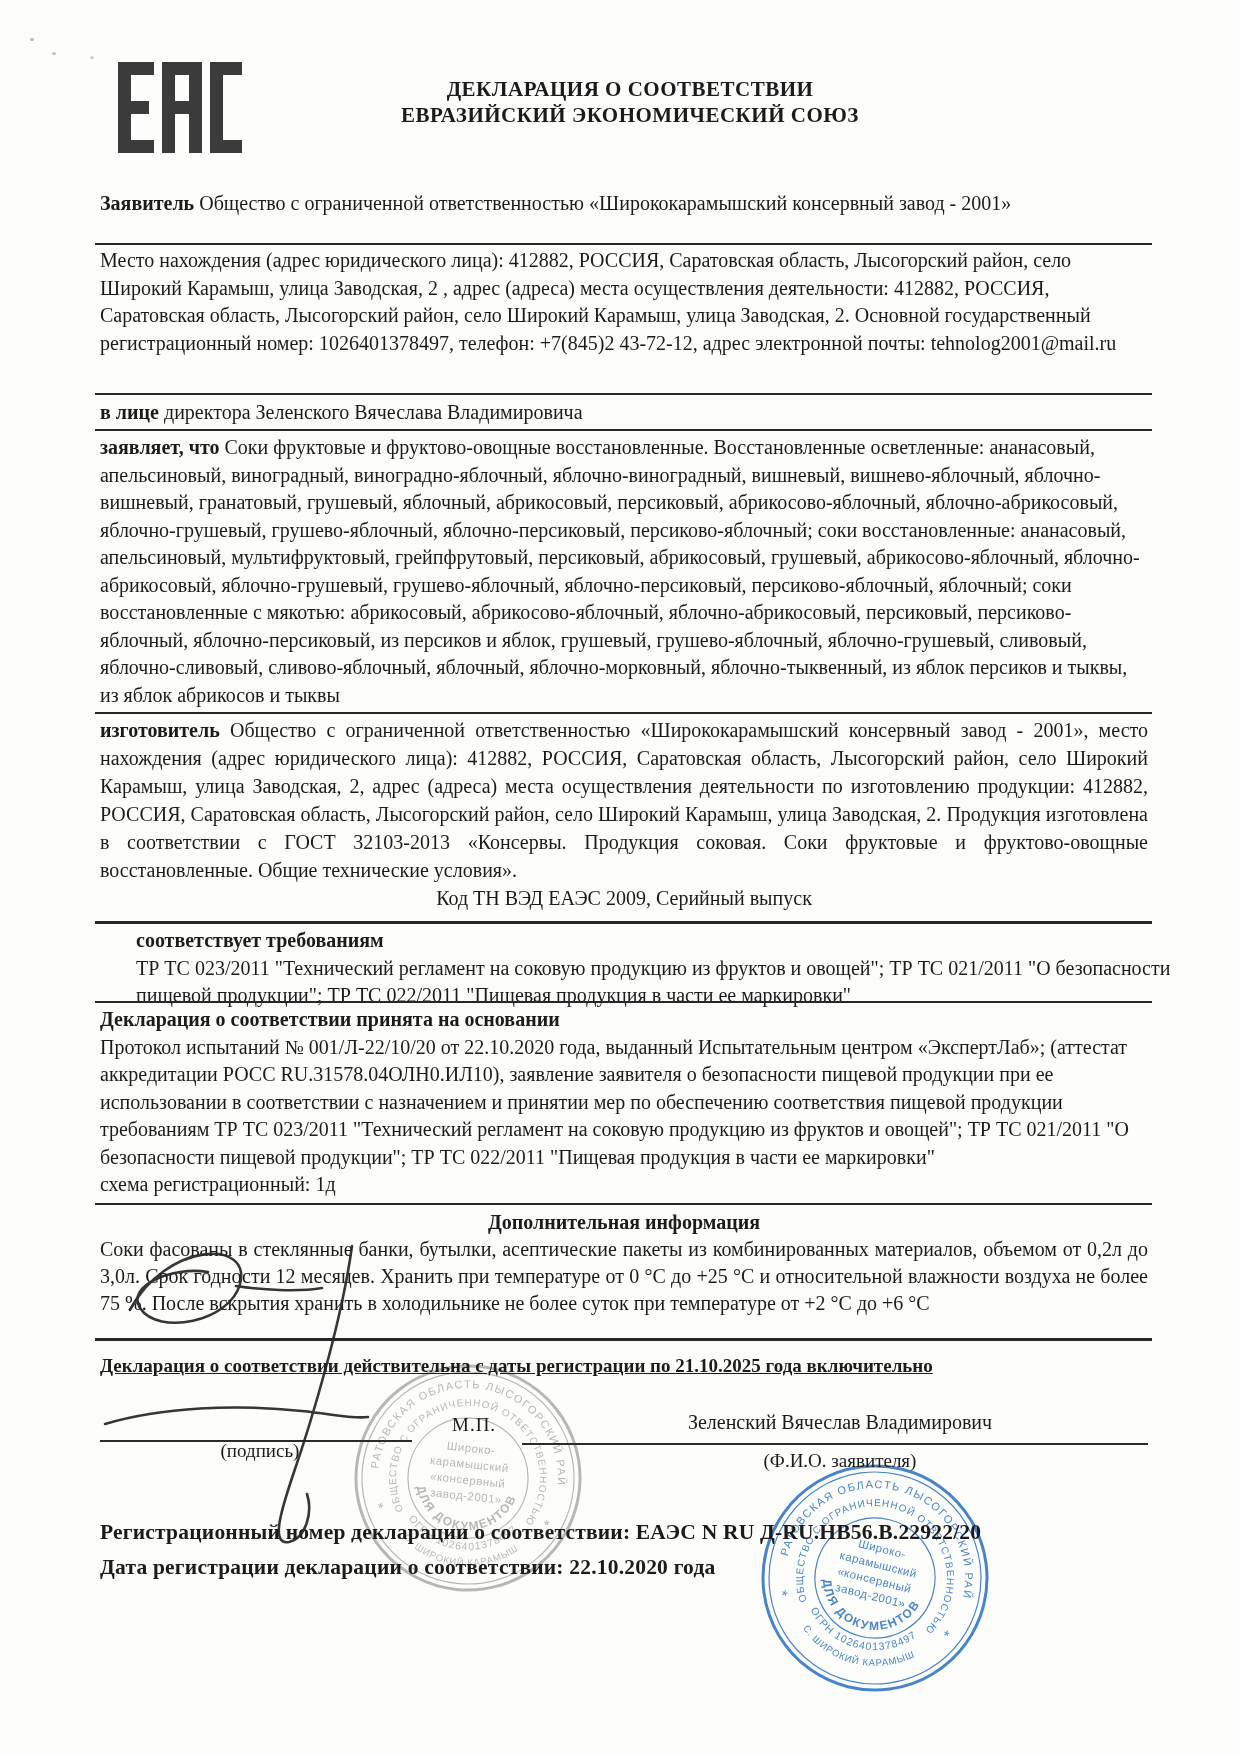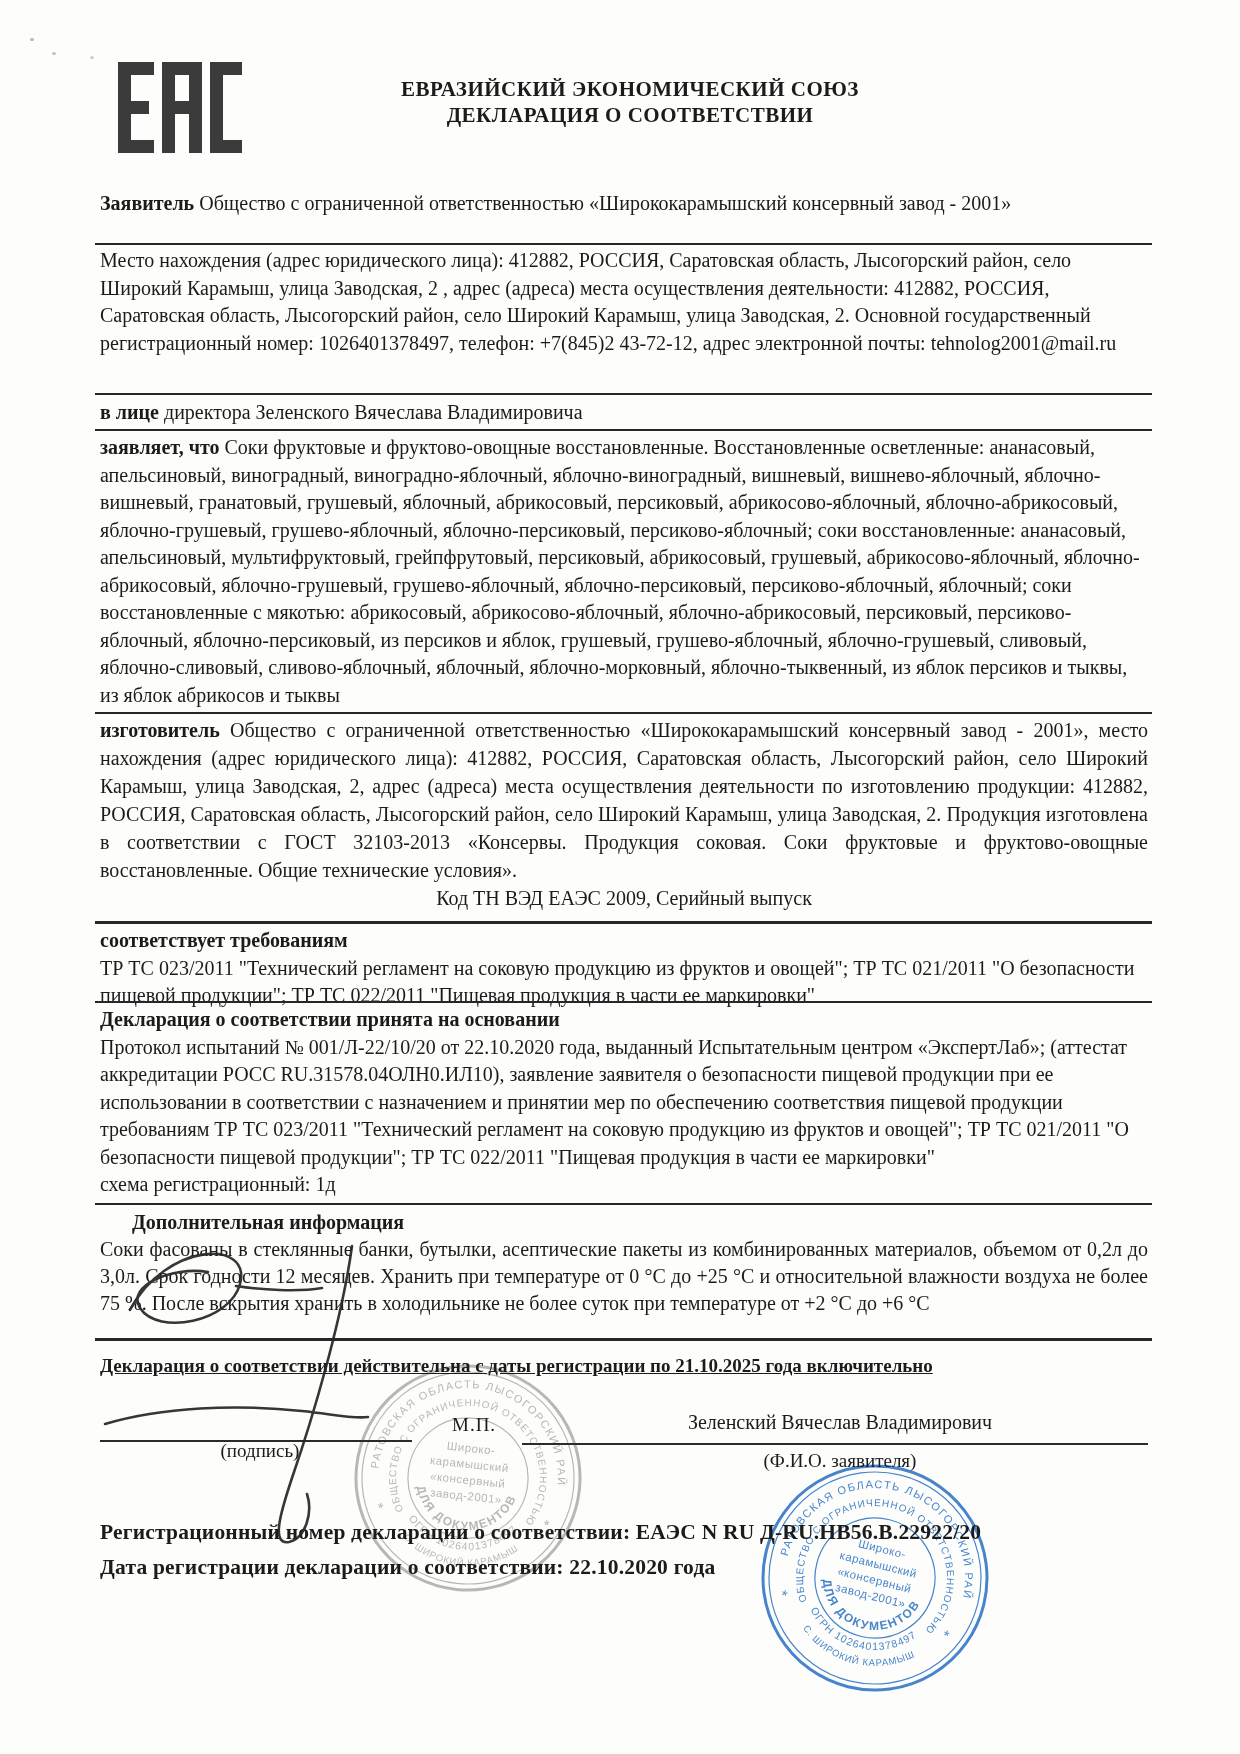--- a/index.html
+++ b/index.html
@@ -53,22 +53,22 @@
         <rect x="71" y="0" width="13" height="91"></rect>
       <rect x="44" y="0" width="40" height="13"></rect>
         <rect x="44" y="39" width="40" height="13"></rect>
       <rect x="92" y="0" width="13" height="91"></rect>
         <rect x="92" y="0" width="32" height="13"></rect>
       <rect x="92" y="78" width="32" height="13"></rect>
     </g>
   </svg>
 
   <div class="titles">
+    <div>ДЕКЛАРАЦИЯ О СООТВЕТСТВИИ</div>
     <div>ЕВРАЗИЙСКИЙ ЭКОНОМИЧЕСКИЙ СОЮЗ</div>
-    <div>ДЕКЛАРАЦИЯ О СООТВЕТСТВИИ</div>
   </div>
 
   <div class="sec" style="top:190px;">
     <span class="lbl">Заявитель </span><span>Общество с ограниченной ответственностью «Ширококарамышский консервный завод - 2001»</span>
   </div>
   <div class="divider" style="top:243px;"></div>
 
   <div class="sec" style="top:247px;">
     <span>Место нахождения (адрес юридического лица): 412882, РОССИЯ, Саратовская область, Лысогорский район, село Широкий Карамыш, улица Заводская, 2 , адрес (адреса) места осуществления деятельности: 412882, РОССИЯ, Саратовская область, Лысогорский район, село Широкий Карамыш, улица Заводская, 2. Основной государственный регистрационный номер: 1026401378497, телефон: +7(845)2 43-72-12, адрес электронной почты: tehnolog2001@mail.ru</span>
   </div>
@@ -83,35 +83,35 @@
     <span class="lbl">заявляет, что </span><span>Соки фруктовые и фруктово-овощные восстановленные. Восстановленные осветленные: ананасовый, апельсиновый, виноградный, виноградно-яблочный, яблочно-виноградный, вишневый, вишнево-яблочный, яблочно-вишневый, гранатовый, грушевый, яблочный, абрикосовый, персиковый, абрикосово-яблочный, яблочно-абрикосовый, яблочно-грушевый, грушево-яблочный, яблочно-персиковый, персиково-яблочный; соки восстановленные: ананасовый, апельсиновый, мультифруктовый, грейпфрутовый, персиковый, абрикосовый, грушевый, абрикосово-яблочный, яблочно-абрикосовый, яблочно-грушевый, грушево-яблочный, яблочно-персиковый, персиково-яблочный, яблочный; соки восстановленные с мякотью: абрикосовый, абрикосово-яблочный, яблочно-абрикосовый, персиковый, персиково-яблочный, яблочно-персиковый, из персиков и яблок, грушевый, грушево-яблочный, яблочно-грушевый, сливовый, яблочно-сливовый, сливово-яблочный, яблочный, яблочно-морковный, яблочно-тыквенный, из яблок персиков и тыквы, из яблок абрикосов и тыквы</span>
   </div>
   <div class="divider" style="top:712px;"></div>
 
   <div class="sec just" style="top:716px;line-height:28px;">
     <span class="lbl">изготовитель </span><span>Общество с ограниченной ответственностью «Ширококарамышский консервный завод - 2001», место нахождения (адрес юридического лица): 412882, РОССИЯ, Саратовская область, Лысогорский район, село Широкий Карамыш, улица Заводская, 2, адрес (адреса) места осуществления деятельности по изготовлению продукции: 412882, РОССИЯ, Саратовская область, Лысогорский район, село Широкий Карамыш, улица Заводская, 2. Продукция изготовлена в соответствии с ГОСТ 32103-2013 «Консервы. Продукция соковая. Соки фруктовые и фруктово-овощные восстановленные. Общие технические условия».</span>
     <div style="text-align:center;">Код ТН ВЭД ЕАЭС 2009, Серийный выпуск</div>
   </div>
   <div class="divider" style="top:921px;height:2.5px;"></div>
 
-  <div class="sec" style="top:927px;">
+  <div class="sec" style="top:927px;margin-left:36px;">
     <div class="head">соответствует требованиям</div>
     <div>ТР ТС 023/2011 "Технический регламент на соковую продукцию из фруктов и овощей"; ТР ТС 021/2011 "О безопасности пищевой продукции"; ТР ТС 022/2011 "Пищевая продукция в части ее маркировки"</div>
   </div>
   <div class="divider" style="top:1001px;"></div>
 
   <div class="sec" style="top:1006px;">
     <div class="head">Декларация о соответствии принята на основании</div>
     <div>Протокол испытаний № 001/Л-22/10/20 от 22.10.2020 года, выданный Испытательным центром «ЭкспертЛаб»; (аттестат аккредитации РОСС RU.31578.04ОЛН0.ИЛ10), заявление заявителя о безопасности пищевой продукции при ее использовании в соответствии с назначением и принятии мер по обеспечению соответствия пищевой продукции требованиям ТР ТС 023/2011 "Технический регламент на соковую продукцию из фруктов и овощей"; ТР ТС 021/2011 "О безопасности пищевой продукции"; ТР ТС 022/2011 "Пищевая продукция в части ее маркировки"</div>
     <div>схема регистрационный: 1д</div>
   </div>
   <div class="divider" style="top:1203px;"></div>
 
   <div class="sec just" style="top:1209px;line-height:27px;">
-    <div class="head" style="text-align:left;margin-left:32px;">Дополнительная информация</div>
+    <div class="head" style="text-align:center;">Дополнительная информация</div>
     <div>Соки фасованы в стеклянные банки, бутылки, асептические пакеты из комбинированных материалов, объемом от 0,2л до 3,0л. Срок годности 12 месяцев. Хранить при температуре от 0 °С до +25 °С и относительной влажности воздуха не более 75 %. После вскрытия хранить в холодильнике не более суток при температуре от +2 °С до +6 °С</div>
   </div>
 
   <div class="divider" style="top:1338px;height:3px;"></div>
 
   <div class="sec validity" style="top:1352px;">Декларация о соответствии  действительна с даты регистрации по 21.10.2025 года включительно</div>
 
   <div class="sigline" style="top:1440px;left:100px;width:312px;"></div>
   <div class="abs txt cap center" style="top:1440px;left:160px;width:200px;">(подпись)</div>
   <div class="mp" style="top:1414px;left:452px;">М.П.</div>

